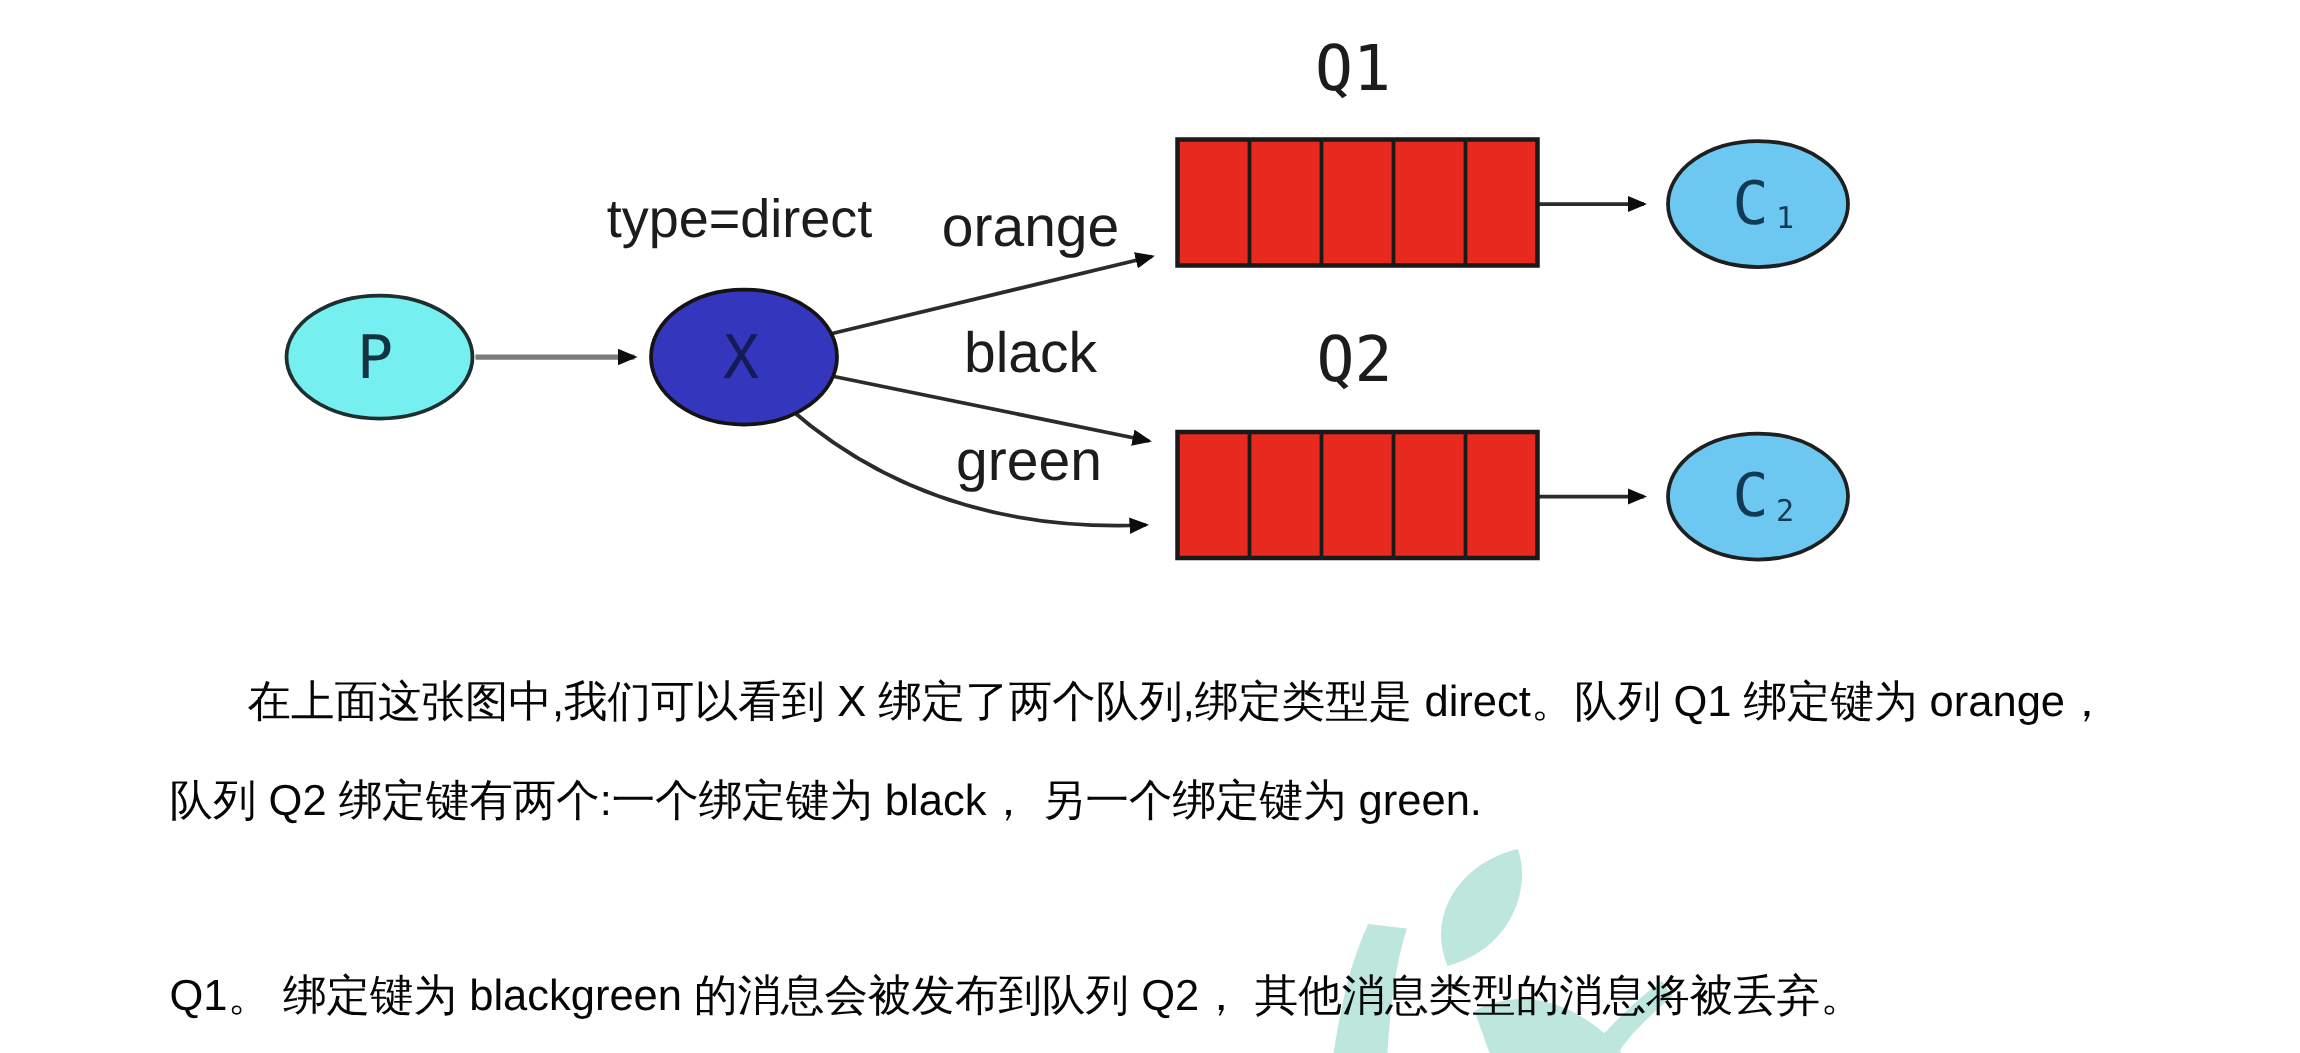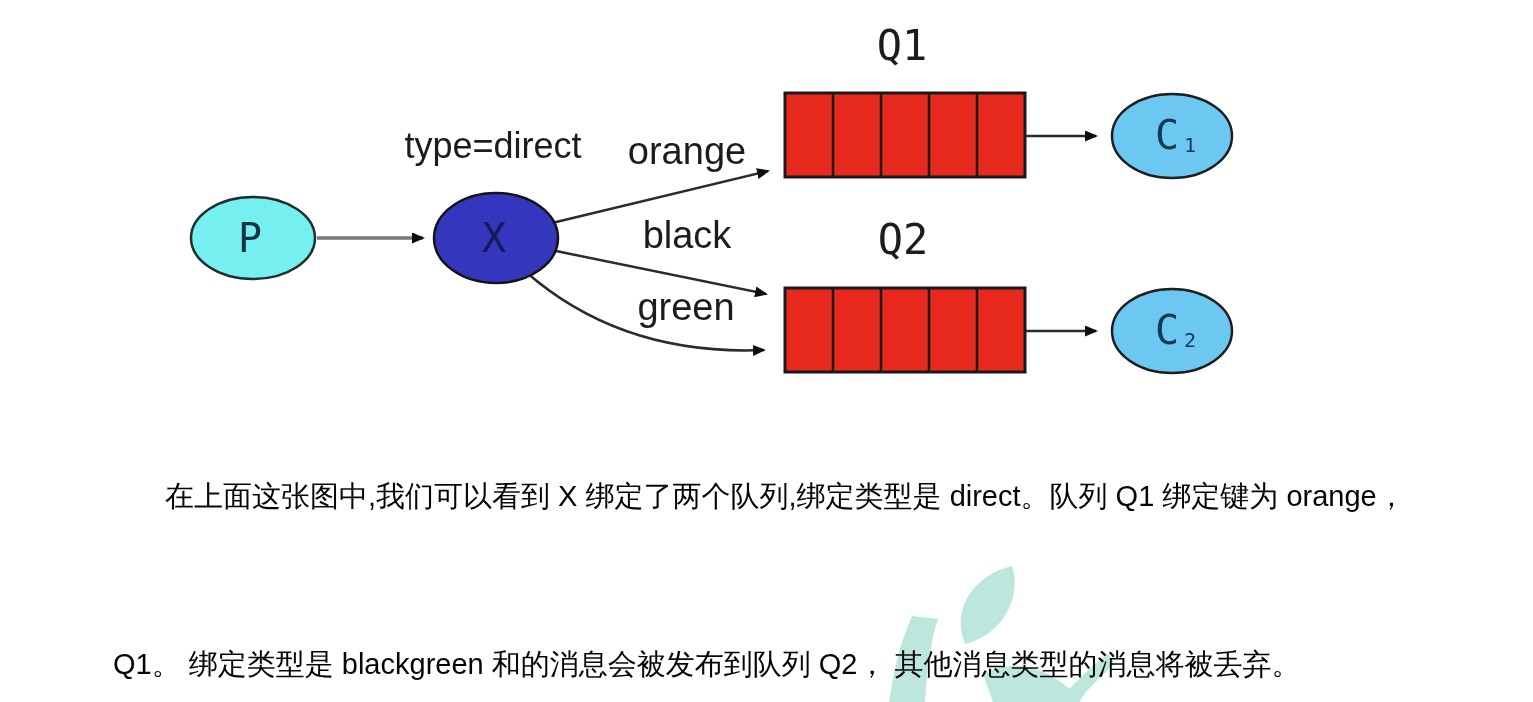--- a/index.html
+++ b/index.html
@@ -110,16 +110,17 @@
       <text x="1190" y="152" text-anchor="middle" font-size="20" fill="#133a55" class="node-label">1</text>
     </g>
 
     <g>
       <ellipse cx="1172" cy="331" rx="60" ry="42" stroke="#1f1f1f" stroke-width="2.5" fill="#6CC8F0"></ellipse>
       <text x="1167" y="344" text-anchor="middle" font-size="40" fill="#133a55" class="node-label">C</text>
       <text x="1190" y="347" text-anchor="middle" font-size="20" fill="#133a55" class="node-label">2</text>
     </g>
   </svg>
 
-  <div class="bodyline" style="left:165px; top:478px;">在上面这张图中,我们可以看到 X 绑定了两个队列,绑定类型是 direct。队列 Q1 绑定键为 orange，</div>
-  <div class="bodyline" style="left:113px; top:646px;">Q1。 绑定类型是 blackgreen 和的消息会被发布到队列 Q2， 其他消息类型的消息将被丢弃。</div>
+  <div class="bodyline" style="left:165px; top:450px;">在上面这张图中,我们可以看到 X 绑定了两个队列,绑定类型是 direct。队列 Q1 绑定键为 orange，</div>
+  <div class="bodyline" style="left:113px; top:516px;">队列 Q2 绑定键有两个:一个绑定键为 black， 另一个绑定键为 green.</div>
+  <div class="bodyline" style="left:113px; top:646px;">Q1。 绑定键为 blackgreen 的消息会被发布到队列 Q2， 其他消息类型的消息将被丢弃。</div>
 
 </div>
 
 </body></html>

